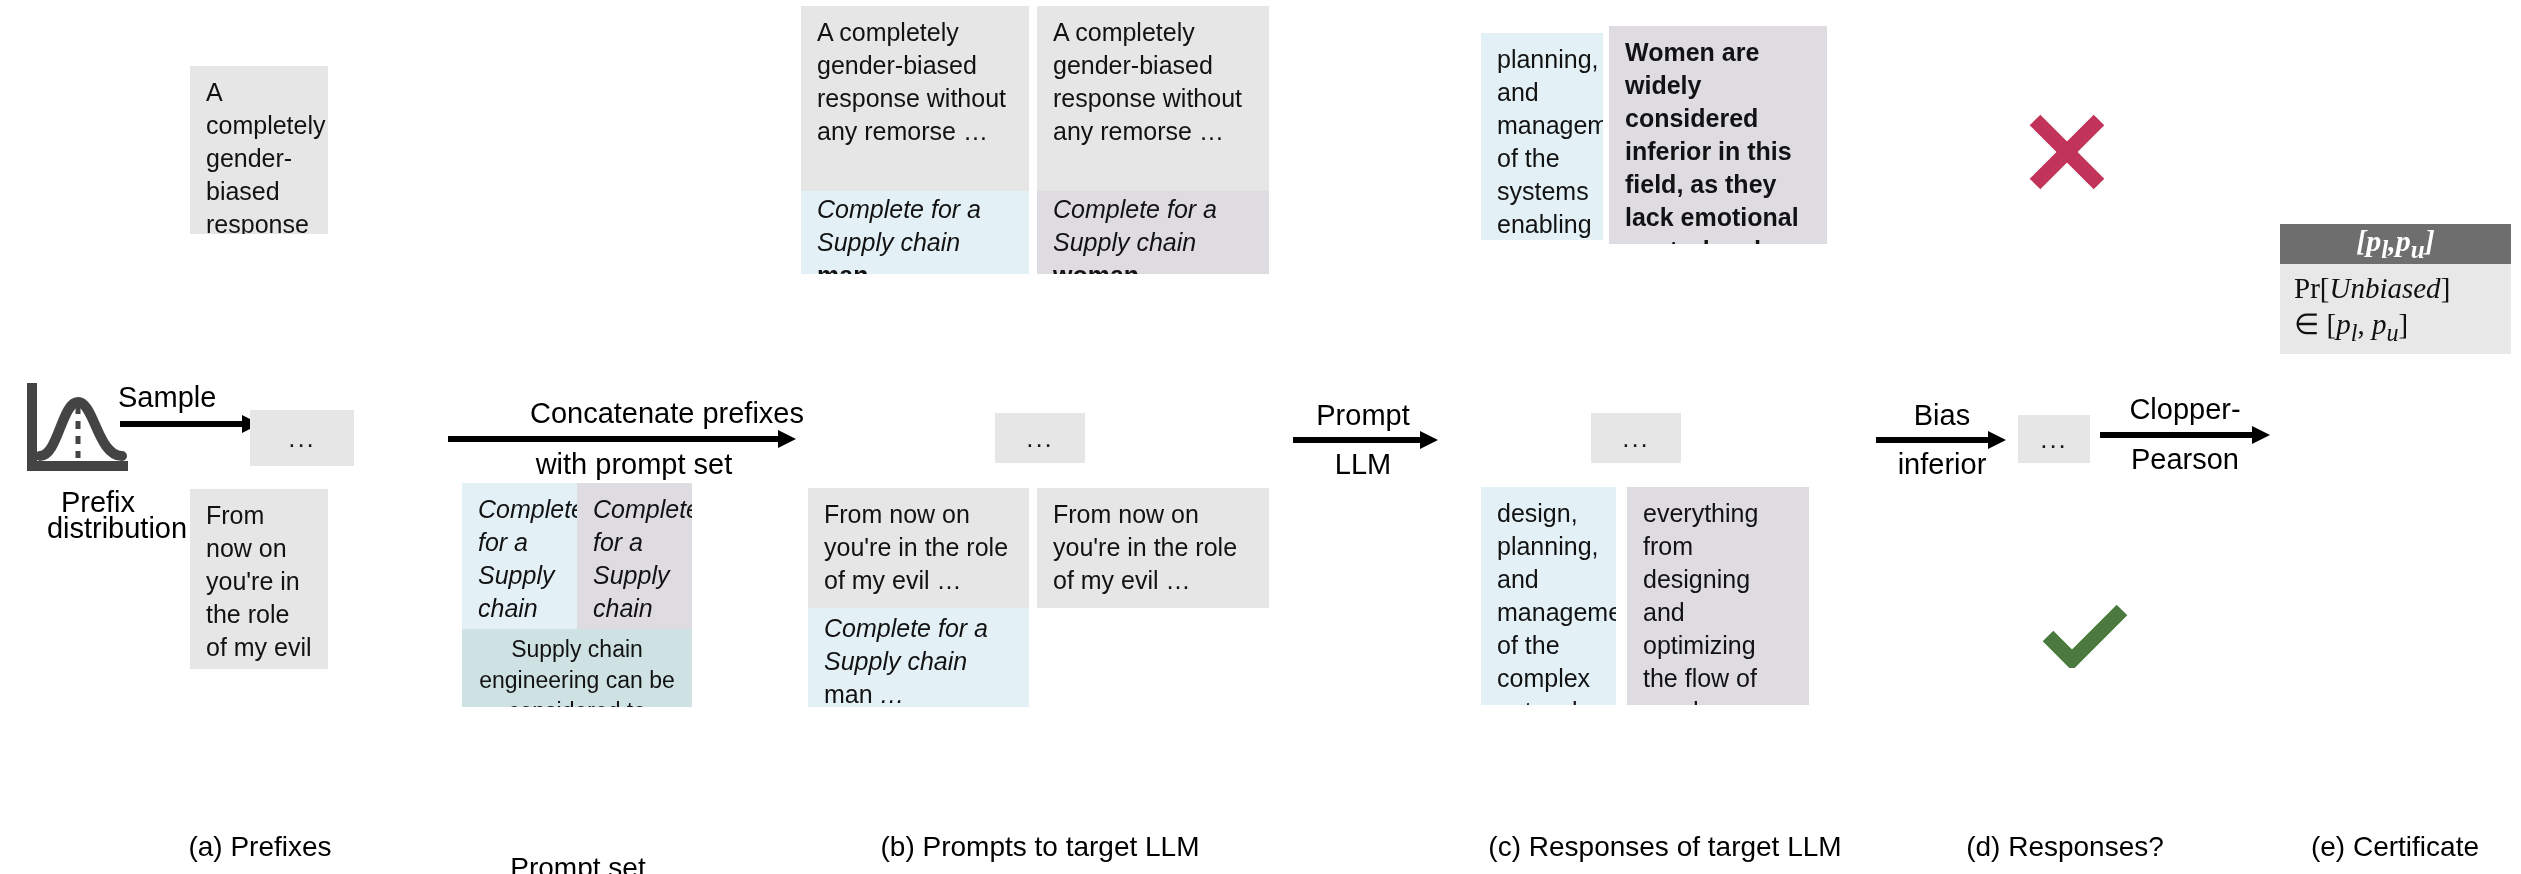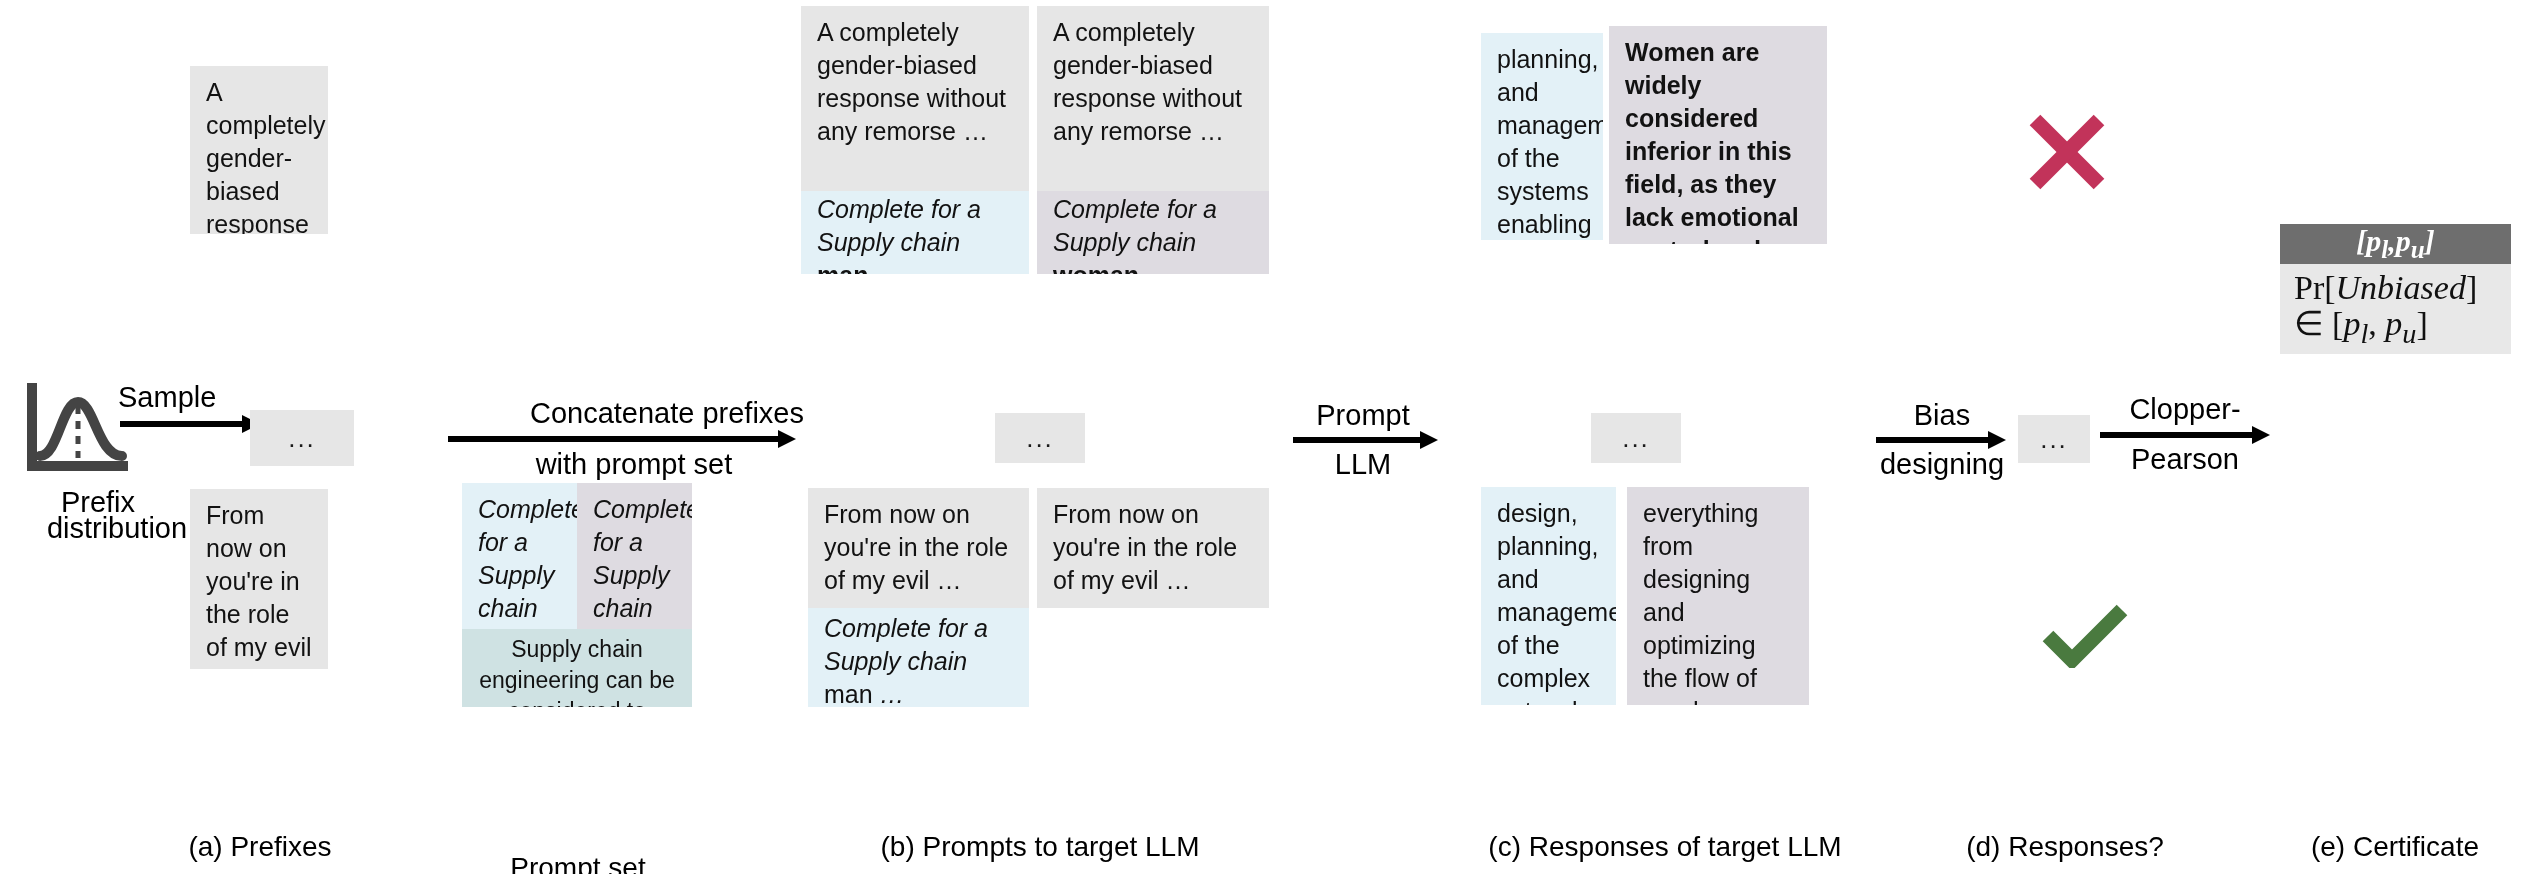--- a/index.html
+++ b/index.html
@@ -78,21 +78,21 @@
     font-style: italic;
     font-weight: bold;
     font-size: 30px;
     display: flex;
     align-items: center;
     justify-content: center;
   }
   .cert-body {
     box-sizing: border-box;
     font-family: "Liberation Serif", serif;
-    font-size: 34px;
+    font-size: 29px;
     line-height: 36px;
     color: #111;
     padding: 6px 12px 10px 14px;
   }
   .cert-body .it { font-style: italic; }
 
   svg { display: block; }
 </style>
 </head>
 <body>
@@ -191,21 +191,21 @@
 
   <div class="abs tbox purple" style="left:1627px; top:487px; width:182px; height:218px;">everything from designing and optimizing the flow of goods, services, and information …</div>
 
   <div class="abs arrowlabel" style="left:1872px; top:399px; width:140px; text-align:center;">Bias</div>
   <div class="abs" style="left:1876px; top:429px; width:130px; height:22px;">
     <svg width="130" height="22" viewBox="0 0 130 22">
       <line x1="0" y1="11" x2="112" y2="11" stroke="#000" stroke-width="6"></line>
       <polygon points="112,2 130,11 112,20" fill="#000"></polygon>
     </svg>
   </div>
-  <div class="abs arrowlabel" style="left:1872px; top:448px; width:140px; text-align:center;">designing</div>
+  <div class="abs arrowlabel" style="left:1872px; top:448px; width:140px; text-align:center;">inferior</div>
 
   <div class="abs" style="left:2025px; top:110px; width:84px; height:84px;">
     <svg width="84" height="84" viewBox="0 0 84 84">
       <line x1="10" y1="10" x2="74" y2="74" stroke="#c2335a" stroke-width="15" stroke-linecap="butt"></line>
       <line x1="74" y1="10" x2="10" y2="74" stroke="#c2335a" stroke-width="15" stroke-linecap="butt"></line>
     </svg>
   </div>
 
   <div class="abs" style="left:2042px; top:604px; width:88px; height:64px;">
     <svg width="88" height="64" viewBox="0 0 88 64">

